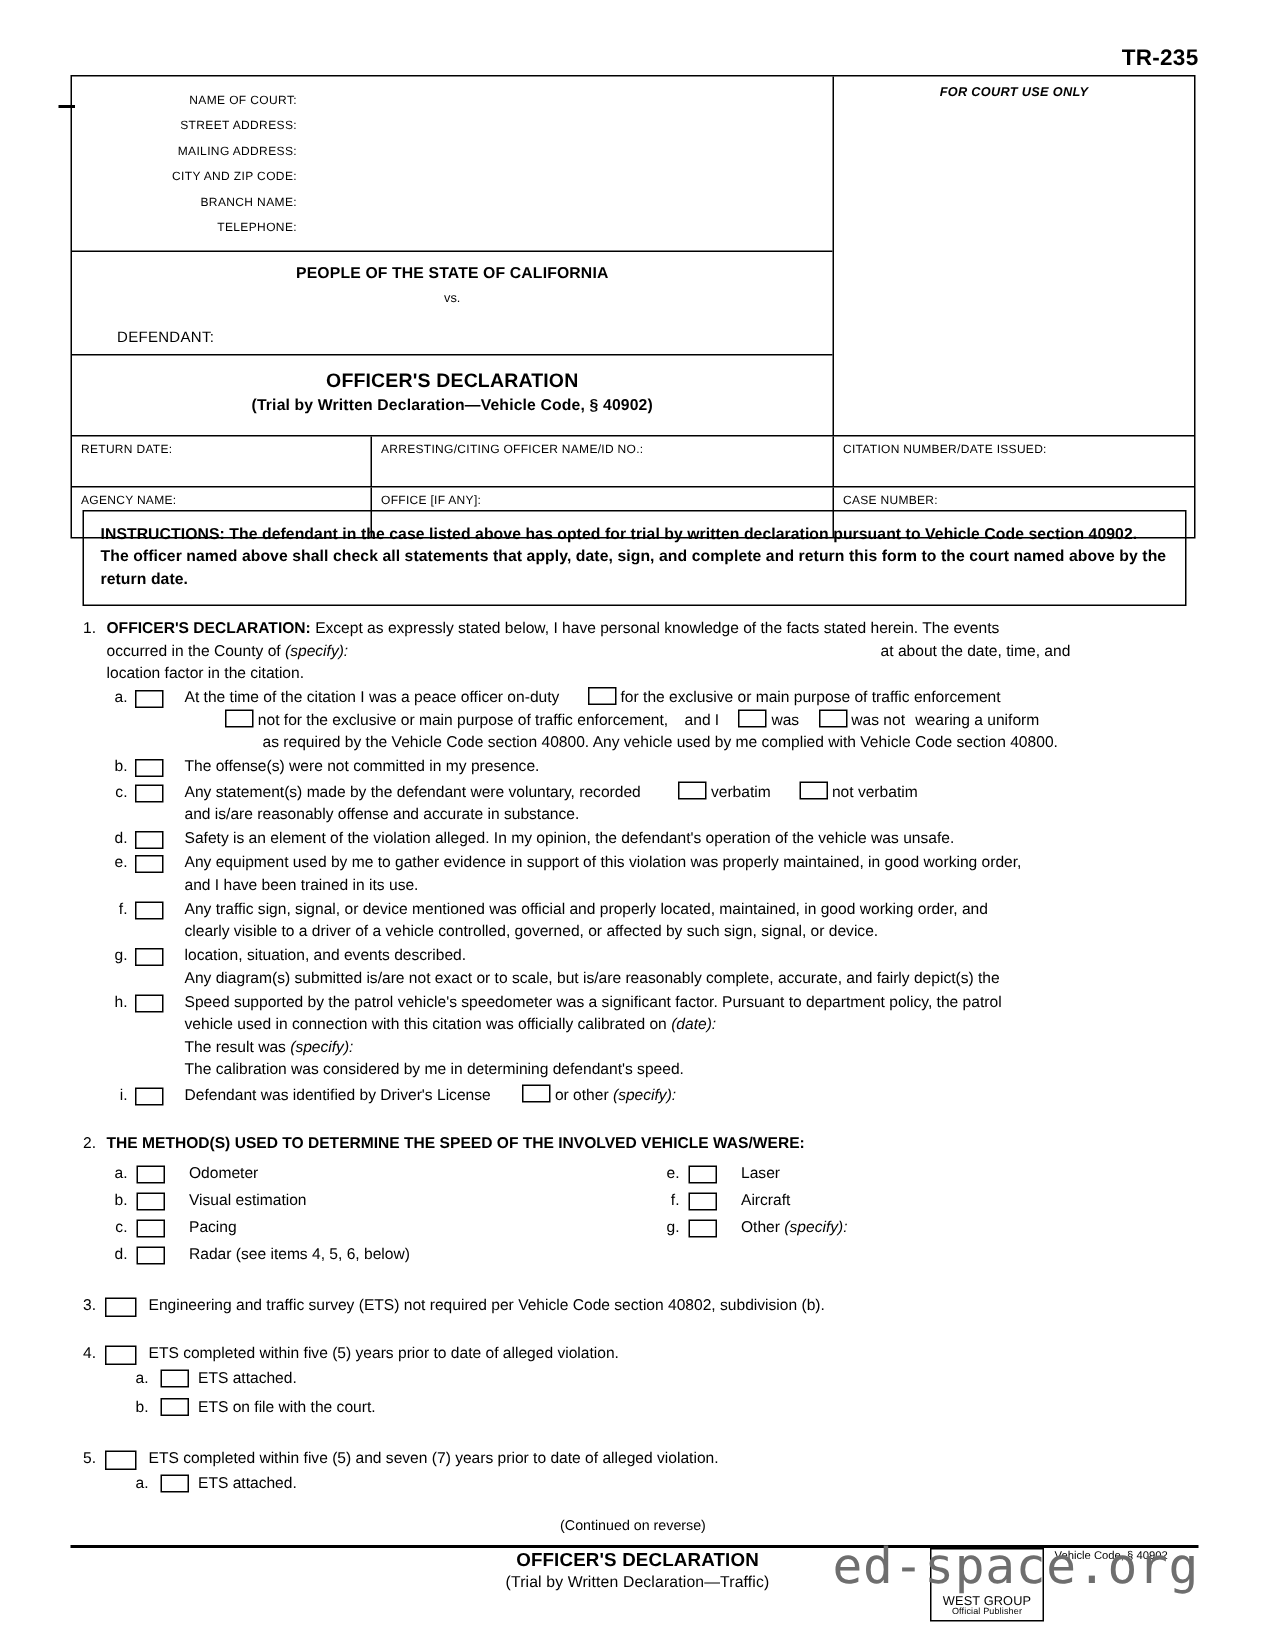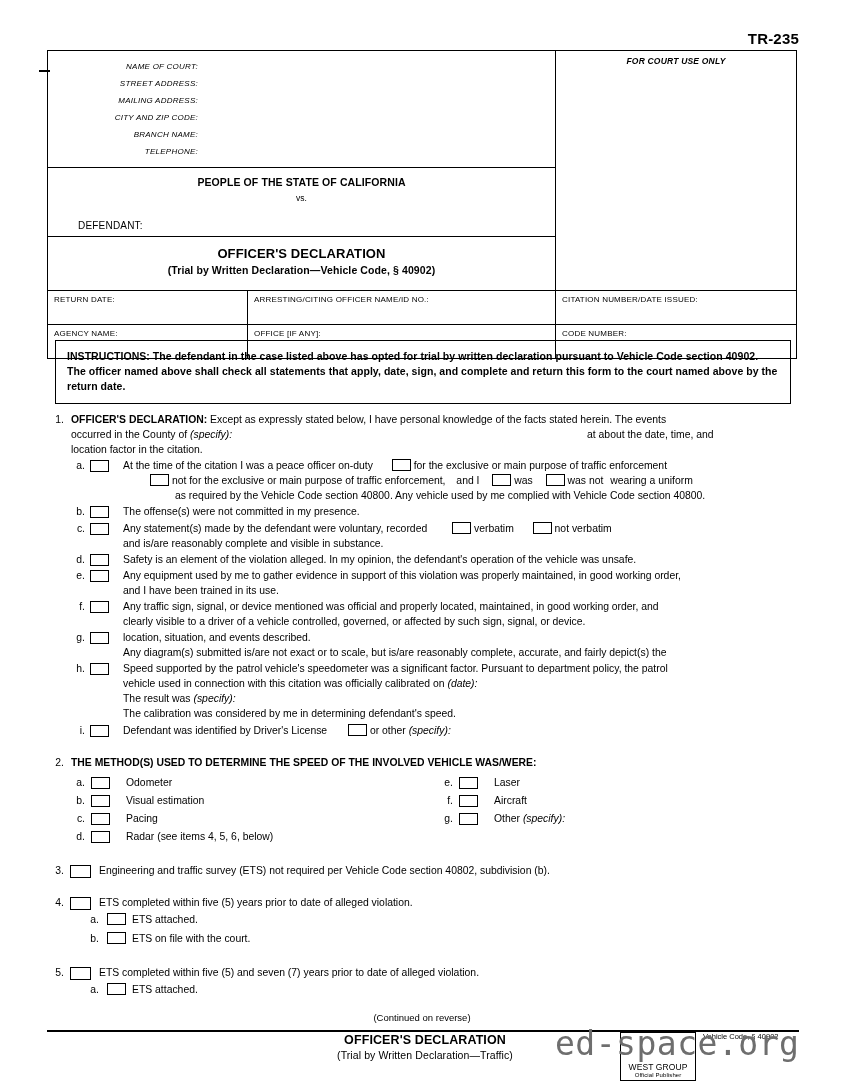--- a/index.html
+++ b/index.html
@@ -59,21 +59,20 @@
     font-size: 8.5px;
     font-weight: bold;
     font-style: italic;
     text-align: center;
     padding-top: 5px;
     letter-spacing: 0.2px;
   }
   .addr-block {
     padding: 7px 0 7px 0;
     border-bottom: 1.6px solid #000;
-    font-style: italic;
   }
   .addr-row {
     font-size: 8px;
     letter-spacing: 0.25px;
     height: 17px;
     line-height: 17px;
     position: relative;
   }
   .addr-label {
     position: absolute;
@@ -429,21 +428,21 @@
     </div>
 
     <div class="cell-row">
       <div class="cell cell-a">
         <span>AGENCY NAME:</span>
       </div>
       <div class="cell cell-b">
         <span>OFFICE [IF ANY]:</span>
       </div>
       <div class="cell cell-c">
-        <span>CODE NUMBER:</span>
+        <span>CASE NUMBER:</span>
       </div>
     </div>
   </div>
 
   <div class="instructions">INSTRUCTIONS: The defendant in the case listed above has opted for trial by written declaration pursuant to Vehicle Code section 40902. The officer named above shall check all statements that apply, date, sign, and complete and return this form to the court named above by the return date.</div>
 
   <div class="body">
 
     <div class="num-item">
       <span class="num">1.</span>
@@ -490,21 +489,21 @@
       <div class="sub">
         <span class="sub-letter">c.</span>
         <span class="sub-cb cb"></span>
         <div class="sub-text">
           <span>Any statement(s) made by the defendant were voluntary, recorded</span>
           <span style="display:inline-block;width:22px"></span><span class="cb"></span>
           <span>verbatim</span>
           <span style="display:inline-block;width:16px"></span><span class="cb"></span>
           <span>not verbatim</span>
         </div>
-        <div class="sub-text">and is/are reasonably complete and visible in substance.</div>
+        <div class="sub-text">and is/are reasonably offense and accurate in substance.</div>
       </div>
 
       <div class="sub">
         <span class="sub-letter">d.</span>
         <span class="sub-cb cb"></span>
         <div class="sub-text">Safety is an element of the violation alleged. In my opinion, the defendant's operation of the vehicle was unsafe.</div>
       </div>
 
       <div class="sub">
         <span class="sub-letter">e.</span>

